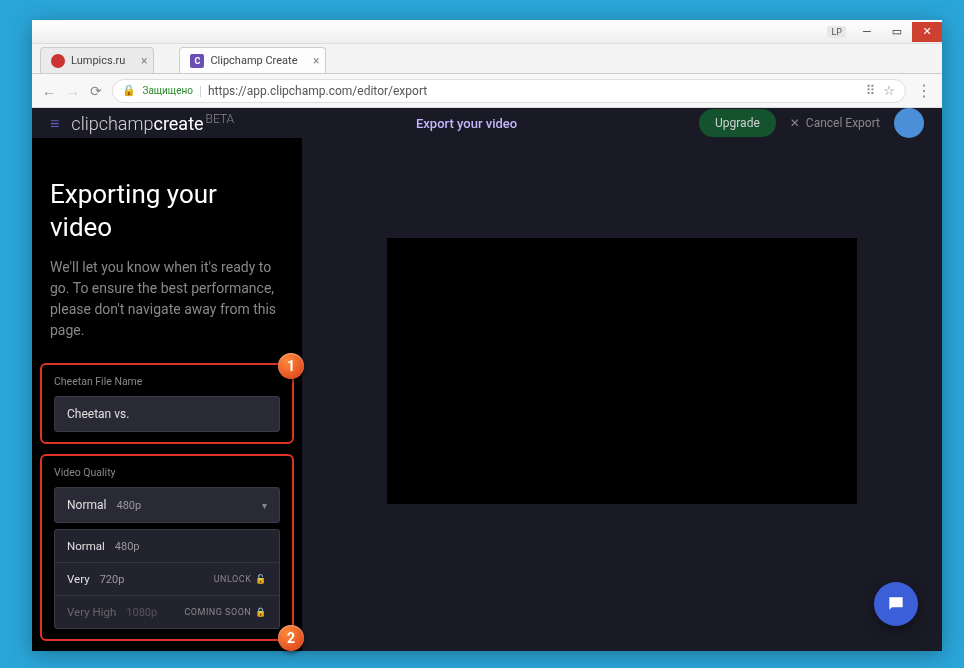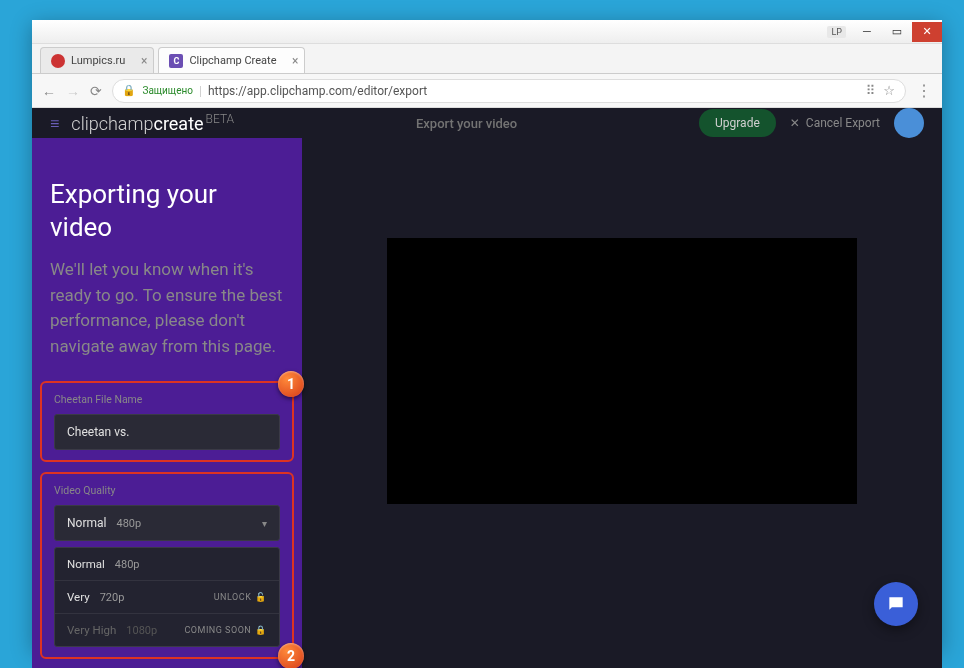--- a/index.html
+++ b/index.html
@@ -7,21 +7,21 @@
 
 .window { position: absolute; left: 32px; top: 20px; width: 910px; height: 630px; background: #fff; box-shadow: 0 4px 20px rgba(0,0,0,.3); }
 
 
 .titlebar { height: 24px; background: linear-gradient(#fff,#eee); display: flex; justify-content: flex-end; align-items: center; border-bottom: 1px solid #ddd; }
 .tb-badge { font-size: 9px; background: #e8e8e8; color: #555; padding: 1px 4px; margin-right: 6px; border-radius: 2px; }
 .tb-btn { width: 30px; height: 20px; display: flex; align-items: center; justify-content: center; font-size: 11px; color: #333; }
 .tb-btn.close { background: #ce4030; color: #fff; }
 
 
-.tabs { height: 30px; background: #f4f4f4; display: flex; align-items: flex-end; padding-left: 8px; border-bottom: 1px solid #ccc; }
+.tabs { height: 30px; background: #f4f4f4; display: flex; align-items: flex-end; padding-left: 8px; border-bottom: 1px solid #ccc; gap: 21px; }
 .tab { height: 26px; padding: 0 28px 0 10px; background: #fdfdfd; border: 1px solid #ccc; border-bottom: none; border-radius: 4px 4px 0 0; display: flex; align-items: center; font-size: 11px; color: #444; margin-right: 4px; position: relative; min-width: 110px; }
 .tab.inactive { background: #eaeaea; }
 .tab-close { position: absolute; right: 6px; font-size: 12px; color: #888; }
 .favicon { width: 14px; height: 14px; margin-right: 6px; display: flex; align-items: center; justify-content: center; font-size: 9px; font-weight: bold; color: #fff; background: #6b4eb3; border-radius: 2px; }
 .favicon.red { background: #c33; border-radius: 50%; }
 
 
 .addressbar { height: 34px; background: #f7f7f7; display: flex; align-items: center; padding: 0 10px; border-bottom: 1px solid #ddd; gap: 10px; }
 .nav-icon { color: #888; font-size: 14px; }
 .url-box { flex: 1; height: 24px; background: #fff; border: 1px solid #ddd; border-radius: 12px; display: flex; align-items: center; padding: 0 10px; font-size: 12px; color: #666; gap: 6px; }
@@ -31,32 +31,32 @@
 .url-right { margin-left: auto; display: flex; gap: 8px; color: #888; font-size: 13px; }
 .menu-icon { color: #888; font-size: 16px; }
 
 
 .app { height: calc(100% - 88px); background: #1a1a26; display: flex; flex-direction: column; position: relative; }
 .app-header { height: 52px; display: flex; align-items: center; padding: 0 18px; }
 .hamburger { color: #6a5eb8; font-size: 16px; margin-right: 12px; }
 .logo { font-size: 18px; font-weight: 300; color: #d4d4d4; }
 .logo b { color: #fff; font-weight: 400; }
 .logo sup { font-size: 12px; color: #888; vertical-align: super; margin-left: 2px; }
-.header-center { flex: 1; text-align: center; color: #737373; font-size: 13px; font-weight: 500; }
+.header-center { flex: 1; text-align: center; color: #c4b5fd; font-size: 13px; font-weight: 500; }
 .upgrade-btn { background: #14532d; color: #d0d0d0; font-size: 12px; padding: 7px 16px; border-radius: 14px; margin-right: 14px; }
 .cancel-export { color: #888; font-size: 12px; display: flex; align-items: center; gap: 6px; margin-right: 14px; }
 .avatar { width: 30px; height: 30px; border-radius: 50%; background: #4a8fd8; }
 
 .app-body { flex: 1; display: flex; }
 
 
-.sidebar { width: 270px; background: #4c1d95; padding: 40px 0 0 0; position: relative; }
+.sidebar { width: 270px; background: #000000; padding: 40px 0 0 0; position: relative; }
 .sidebar-inner { padding: 0 18px; }
 .side-title { color: #fff; font-size: 26px; font-weight: 400; line-height: 1.25; margin-bottom: 14px; }
-.side-desc { color: #888; font-size: 17px; line-height: 1.5; margin-bottom: 22px; }
+.side-desc { color: #888; font-size: 14px; line-height: 1.5; margin-bottom: 22px; }
 
 .fg { border: 2px solid #d32; border-radius: 6px; padding: 10px 12px; margin: 0 8px 10px 8px; position: relative; }
 .fg-label { color: #888; font-size: 10.5px; margin-bottom: 8px; }
 .fg-input { background: #2a2a36; color: #e0e0e0; font-size: 12px; padding: 10px 12px; border-radius: 3px; border: 1px solid #3a3a46; }
 .marker { position: absolute; width: 26px; height: 26px; border-radius: 50%; background: radial-gradient(circle at 35% 30%, #ff8a3a, #d63a18); color: #fff; font-size: 14px; font-weight: bold; display: flex; align-items: center; justify-content: center; box-shadow: 0 2px 4px rgba(0,0,0,.5), inset 0 1px 2px rgba(255,255,255,.4); }
 .m1 { top: -12px; right: -12px; }
 .m2 { bottom: -12px; right: -12px; }
 
 .quality-select { background: #2a2a36; border: 1px solid #3a3a46; border-radius: 3px; padding: 10px 12px; display: flex; align-items: center; color: #e0e0e0; font-size: 12px; margin-bottom: 6px; }
 .quality-select .res { color: #999; margin-left: 10px; font-size: 11px; }

